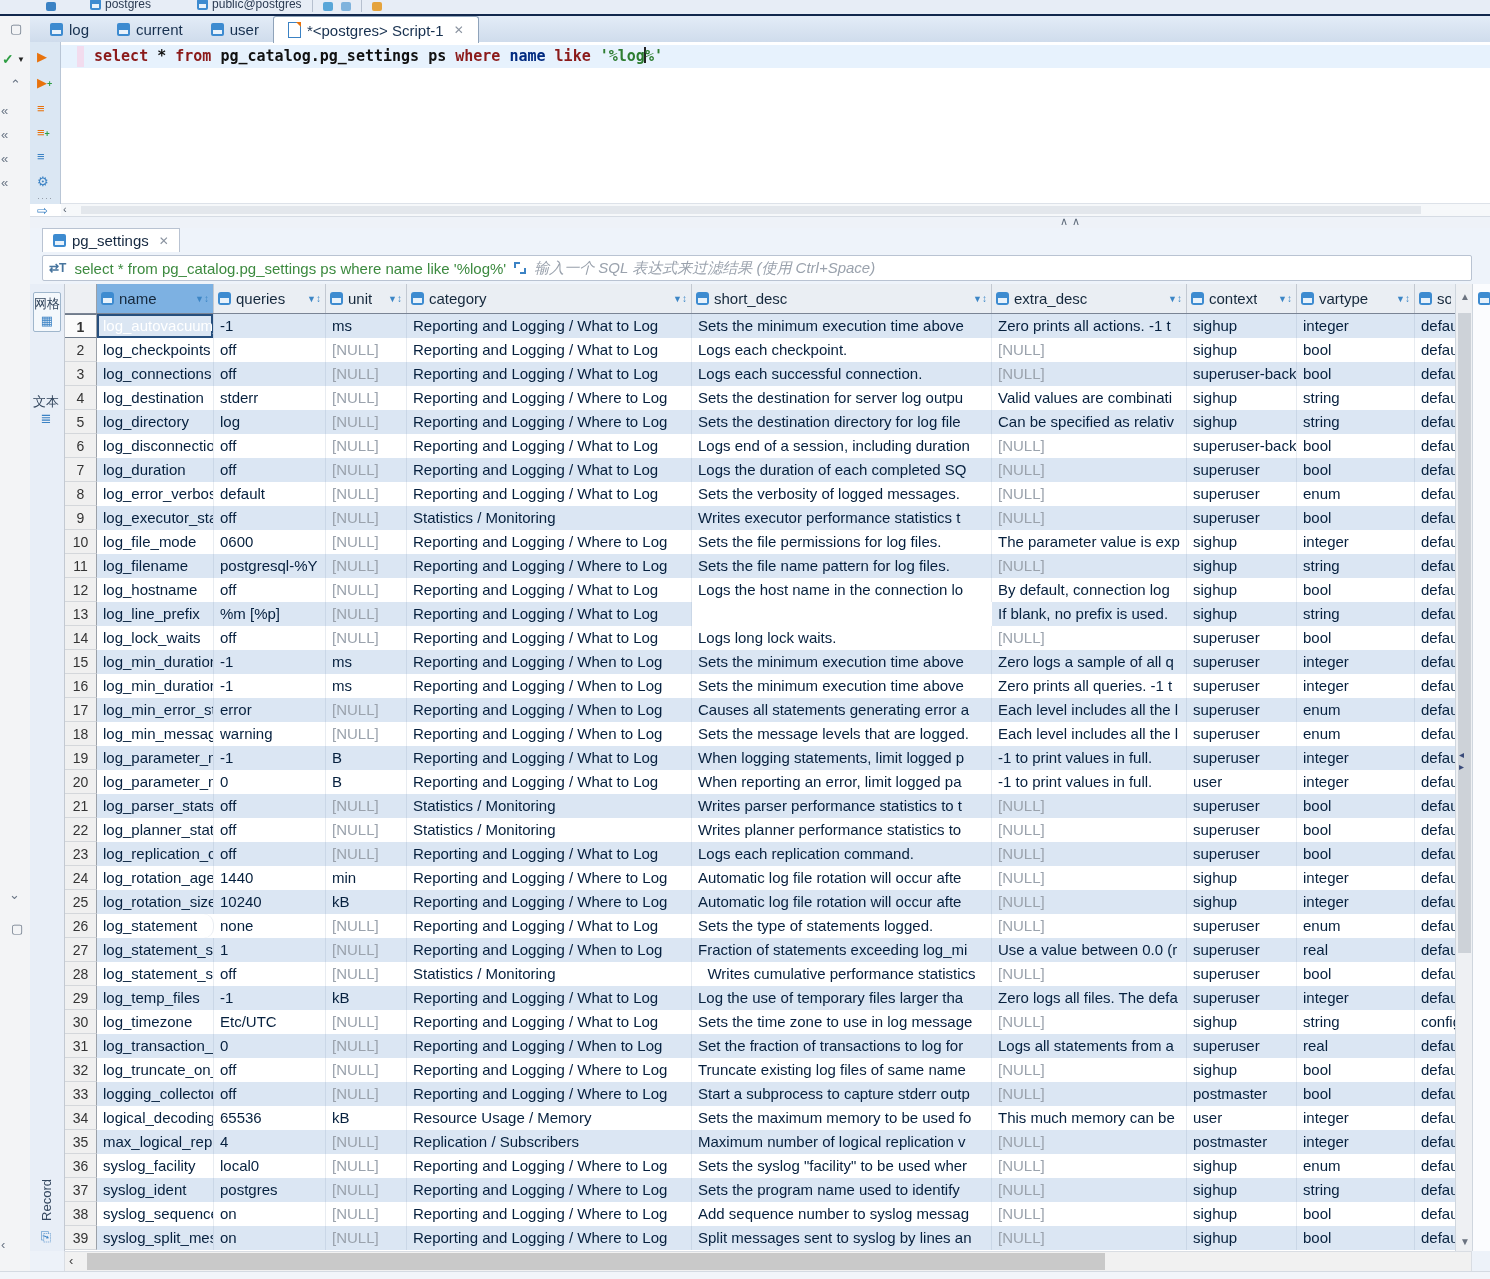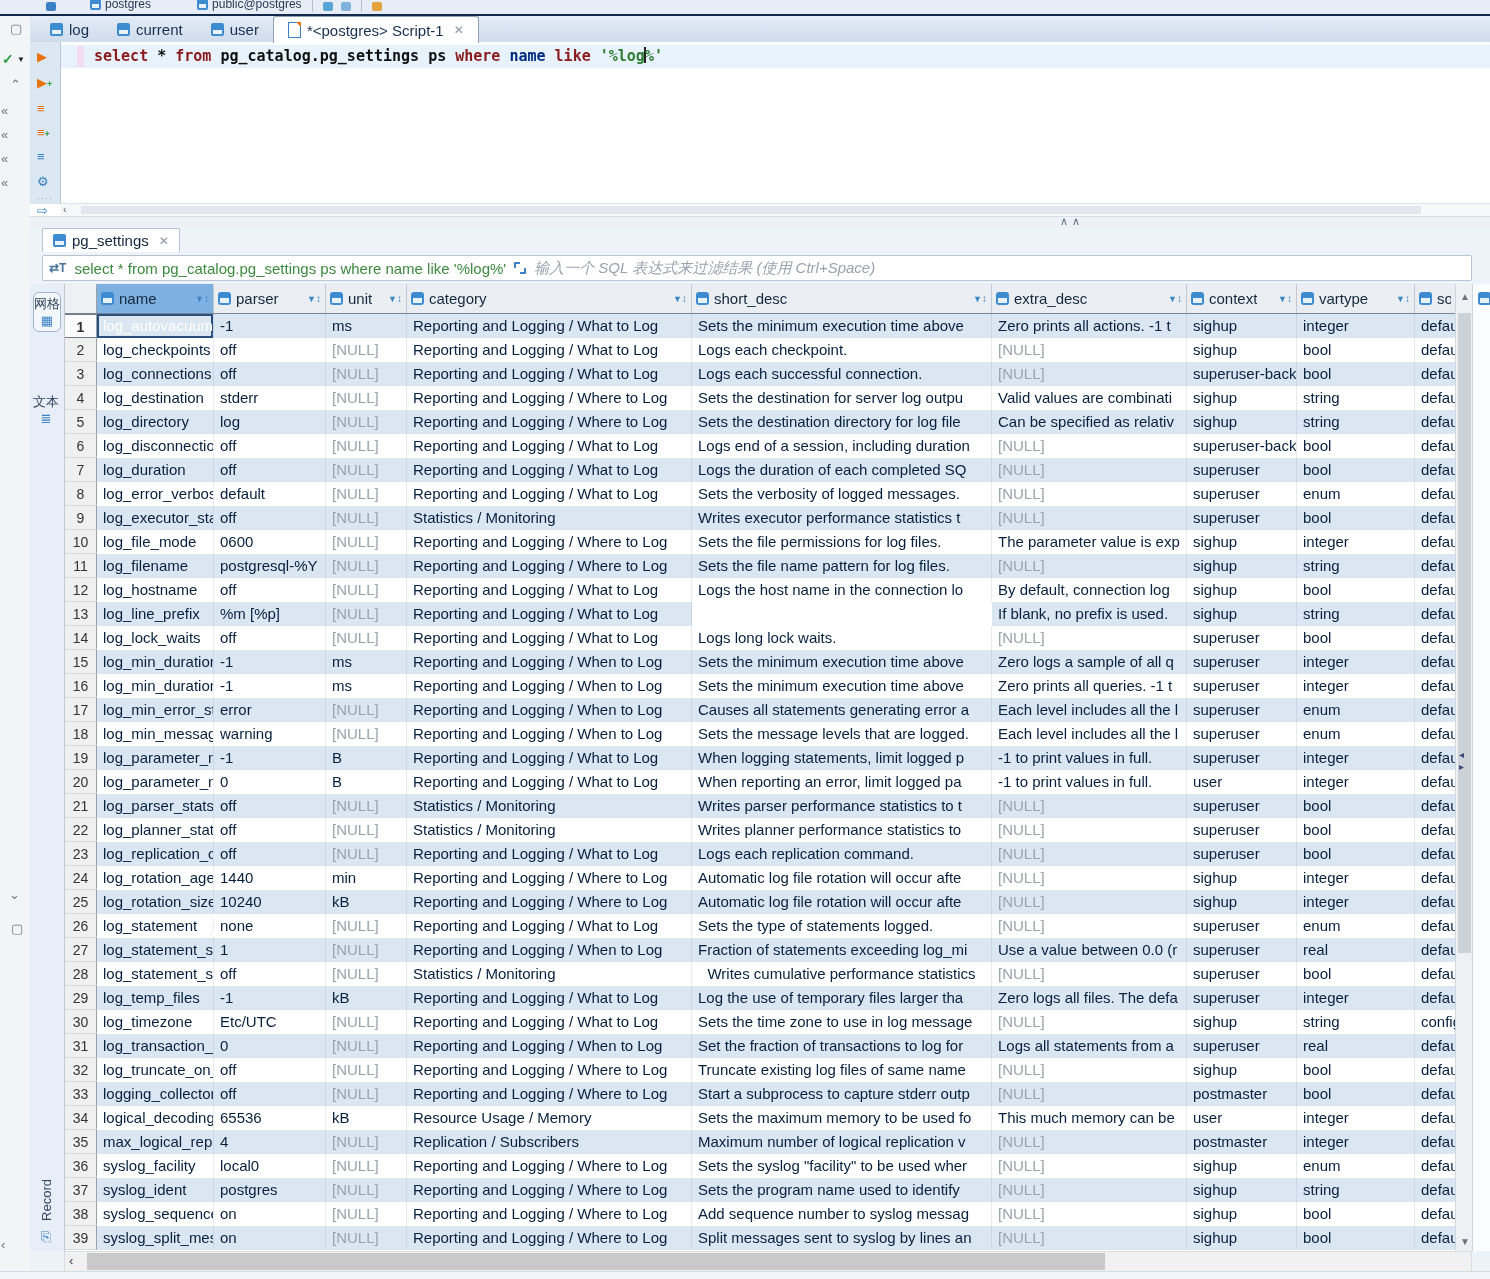--- a/index.html
+++ b/index.html
@@ -197,21 +197,21 @@
     <div class="filterbar">
       <div class="filterbox">
         <span class="ficon">⇄T</span>
         <span class="fsql">select * from pg_catalog.pg_settings ps where name like '%log%'</span>
         <span class="fexpand"></span>
         <span class="fhint">输入一个 SQL 表达式来过滤结果 (使用 Ctrl+Space)</span>
       </div>
     </div>
 
     <div class="sidestrip">
-      <div class="vtab pressed" style="top:8px;border-radius:6px;">
+      <div class="vtab pressed" style="top:8px;">
         <span>网格</span>
         <span class="vicon">▦</span>
       </div>
       <div class="vtab" style="top:110px;">
         <span>文本</span>
         <span class="vicon">≣</span>
       </div>
       <div class="recordtab">
         <span class="rtxt">Record</span>
         <span class="vicon">⎘</span>
@@ -221,21 +221,21 @@
     <div class="grid">
       <div class="ghead">
         <div class="gcorner"></div>
       <div class="hcell sel" style="width: 117px;">
             <span class="colicon"></span>
             <span class="hlabel">name</span>
             <span class="fsort"><span class="fun">▼</span>↕</span>
           </div>
           <div class="hcell" style="width: 112px;">
             <span class="colicon"></span>
-            <span class="hlabel">parser</span>
+            <span class="hlabel">queries</span>
             <span class="fsort"><span class="fun">▼</span>↕</span>
           </div>
           <div class="hcell" style="width: 81px;">
             <span class="colicon"></span>
             <span class="hlabel">unit</span>
             <span class="fsort"><span class="fun">▼</span>↕</span>
           </div>
           <div class="hcell" style="width: 285px;">
             <span class="colicon"></span>
             <span class="hlabel">category</span>

